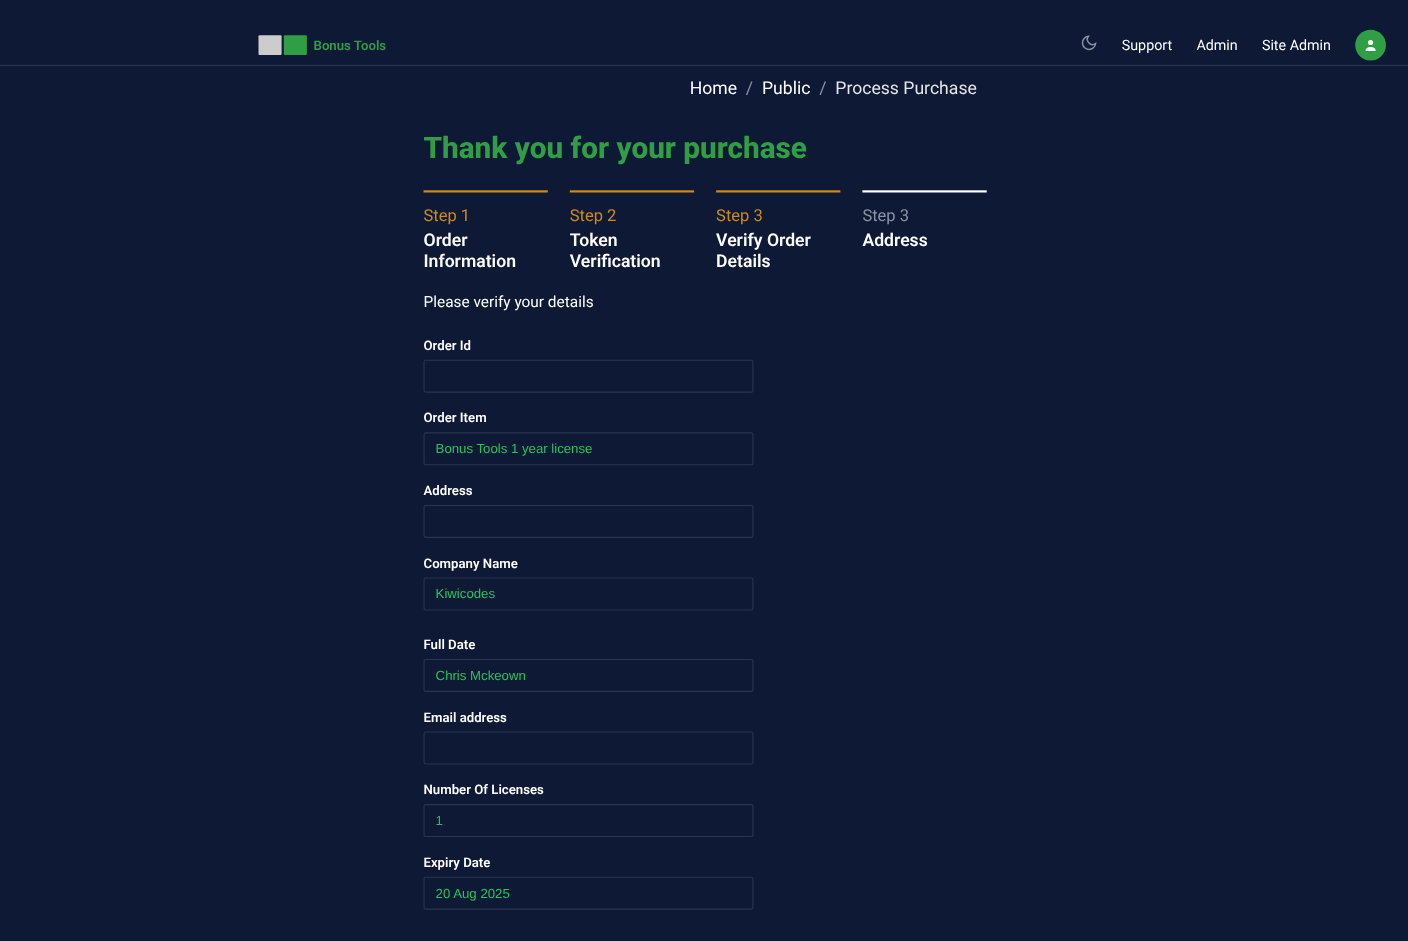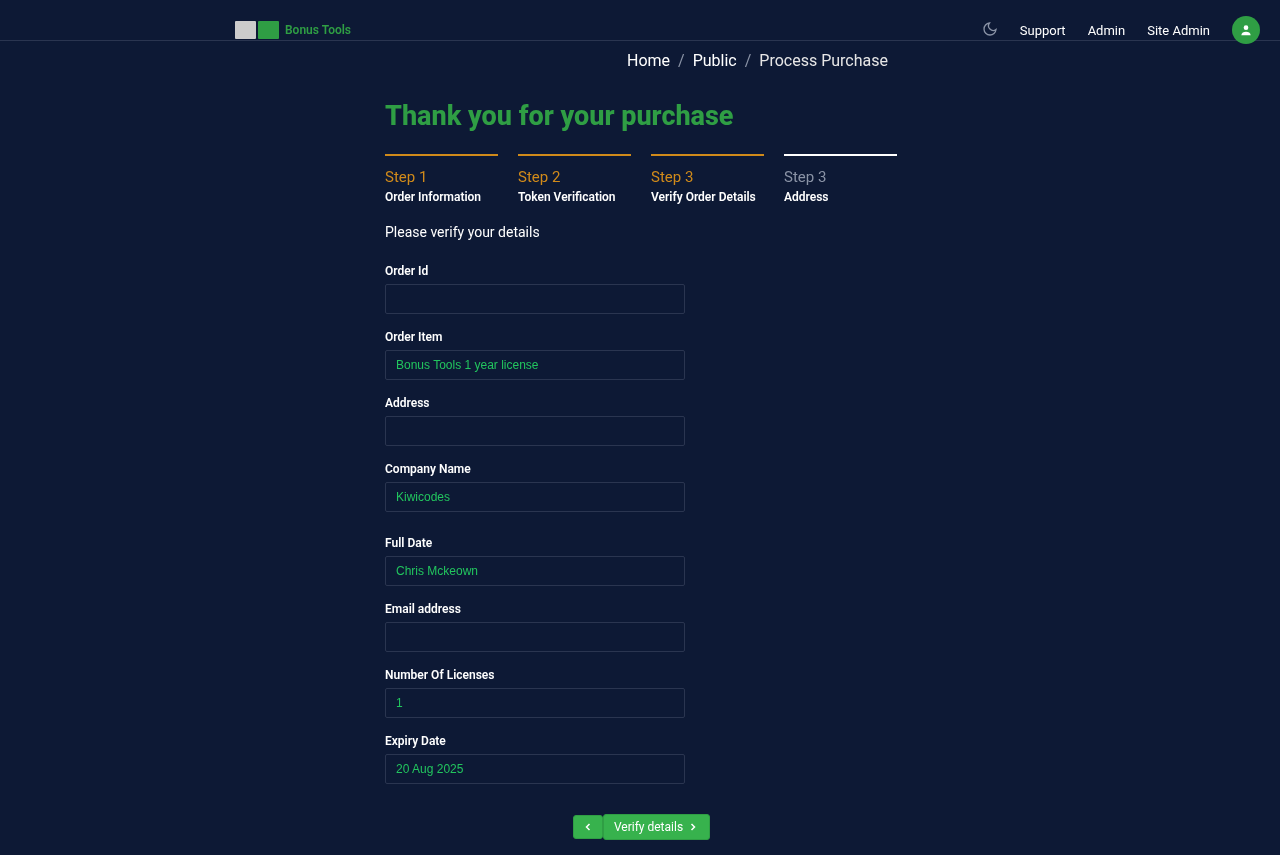--- a/index.html
+++ b/index.html
@@ -6,25 +6,25 @@
   body {
     background: #0d1935;
     color: #fff;
     font-family: -apple-system, BlinkMacSystemFont, "Segoe UI", Roboto, Arial, sans-serif;
     font-size: 13px;
     min-height: 855px;
     display: flex;
     flex-direction: column;
   }
   .topbar {
-    height: 41px;
+    height: 60px;
     border-bottom: 1px solid #2a3550;
     display: flex;
-    align-items: flex-start;
-    padding: 16px 20px;
+    align-items: flex-end;
+    padding: 4px 20px;
   }
   .topbar-inner {
     width: 100%;
     max-width: 1280px;
     margin: 0 auto;
     display: flex;
     align-items: center;
     padding-left: 215px;
   }
   .brand {
@@ -93,21 +93,21 @@
     margin-bottom: 20px;
   }
   .step {
     width: 113px;
     padding-top: 12px;
     border-top: 2px solid #fff;
   }
   .step.active { border-top-color: #d08a1a; }
   .step.active .step-num { color: #d08a1a; }
   .step-num { font-size: 15px; color: #8a93a6; margin-bottom: 4px; }
-  .step-label { font-size: 12px; font-weight: 600; }
+  .step-label { font-size: 16px; font-weight: 600; }
   .instruction { font-size: 14px; margin-bottom: 24px; }
   .form { width: 300px; }
   .form-group { margin-bottom: 16px; }
   .form-label { font-size: 12px; font-weight: 600; display: block; margin-bottom: 6px; }
   .form-input {
     width: 100%;
     background: transparent;
     border: 1px solid #2a3550;
     border-radius: 2px;
     padding: 7px 10px;

